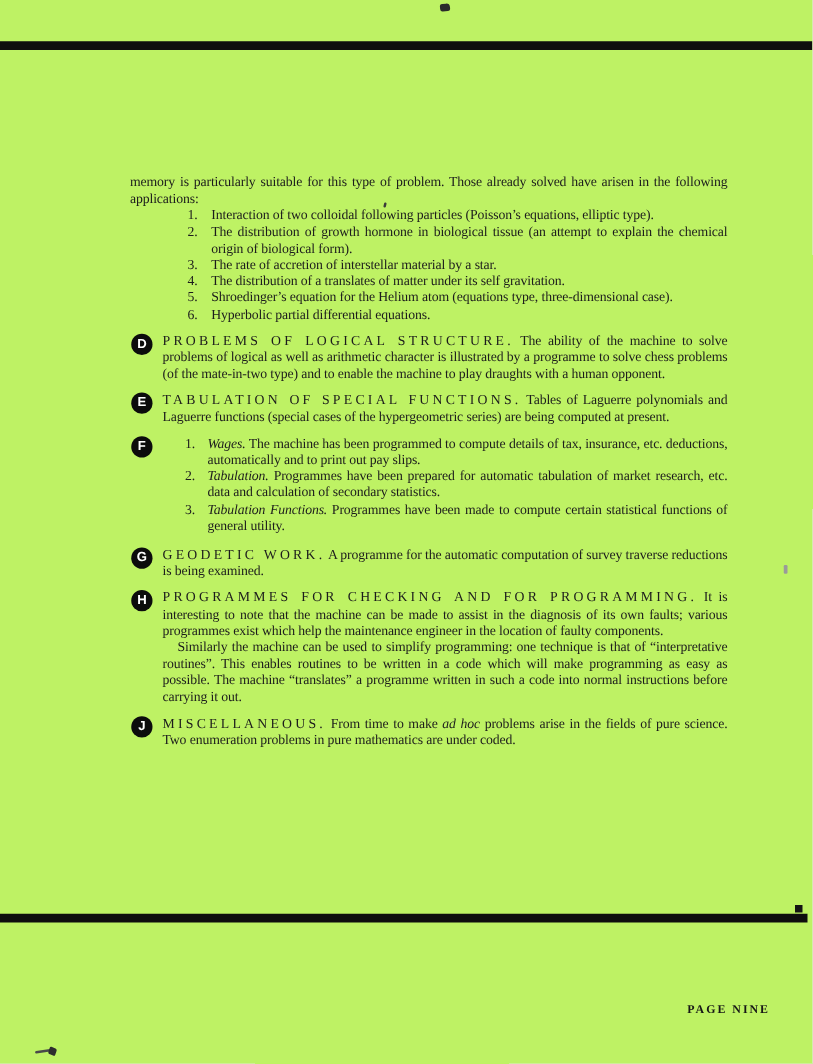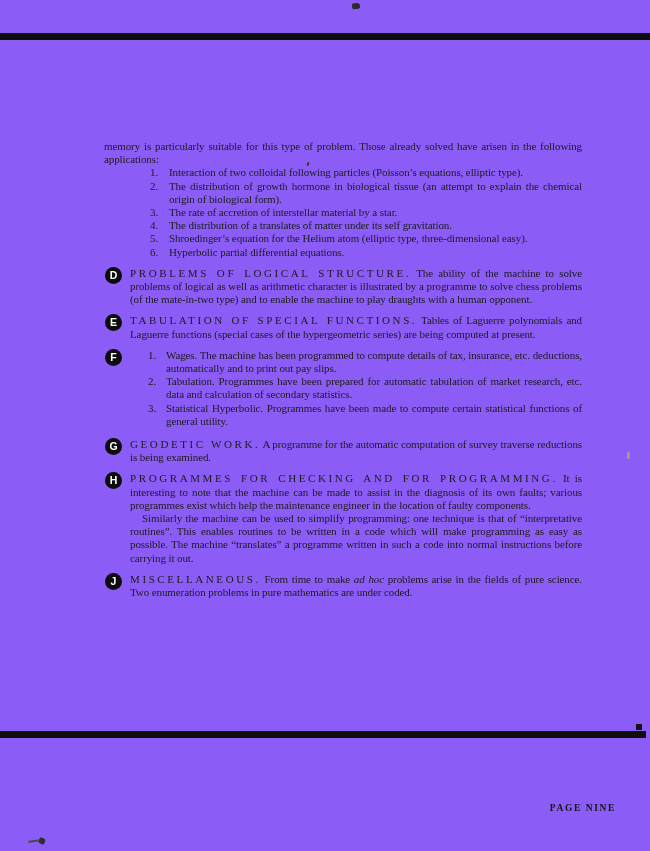--- a/index.html
+++ b/index.html
@@ -1,18 +1,18 @@
 <!DOCTYPE html>
 <html><head>
 <meta charset="utf-8">
 <style>
   html, body { margin:0; padding:0; background:#e8e8e8; }
   .page {
     position:relative; width:650px; height:851px; margin:0 auto;
-    background:#8b5cf6; overflow:hidden;
+    background:#bef264; overflow:hidden;
     font-family:"Liberation Serif", serif; color:#1c1c1c;
   }
   .rule { position:absolute; left:0; background:#0e0e0e; }
   .rule-top { top:33px; width:650px; height:7px; }
   .rule-bottom { top:731px; width:646px; height:7px; }
 
   .content {
     position:absolute; left:104px; top:140px; width:478px;
     font-size:11px; line-height:13.2px; letter-spacing:-0.1px;
     text-align:justify;
@@ -32,21 +32,21 @@
     width:17px; height:17px; border-radius:50%;
     background:#0c0c0c; color:#ffffff;
     font-family:"Liberation Sans", sans-serif; font-weight:bold;
     font-size:10.5px; line-height:17px; text-align:center;
     letter-spacing:0;
   }
   .heading { letter-spacing:2.6px; }
   .indent-para { text-indent:12px; }
   .flist { margin-left:18px; }
   .flist .num { flex:0 0 12px; margin-right:6px; }
-  .lead { }
+  .lead { font-style:italic; }
   .it { font-style:italic; }
 
   .footer {
     position:absolute; top:803px; right:34px;
     font-size:9.5px; font-weight:bold; letter-spacing:1.6px;
     color:#161616;
     text-align:center;
   }
 
   
@@ -101,21 +101,21 @@
       <div class="li">
         <span class="num">3.</span>
         <span class="litext">The rate of accretion of interstellar material by a star.</span>
       </div>
       <div class="li">
         <span class="num">4.</span>
         <span class="litext">The distribution of a translates of matter under its self gravitation.</span>
       </div>
       <div class="li">
         <span class="num">5.</span>
-        <span class="litext">Shroedinger’s equation for the Helium atom (elliptic type, three-dimensional easy).</span>
+        <span class="litext">Shroedinger’s equation for the Helium atom (equations type, three-dimensional case).</span>
       </div>
       <div class="li">
         <span class="num">6.</span>
         <span class="litext">Hyperbolic partial differential equations.</span>
       </div>
     </div>
 
     <div class="section">
       <span class="badge">D</span>
       <p>
@@ -138,21 +138,21 @@
         <div class="li">
           <span class="num">1.</span>
           <span class="litext"><span class="lead">Wages.</span> <span>The machine has been programmed to compute details of tax, insurance, etc. deductions, automatically and to print out pay slips.</span></span>
         </div>
         <div class="li">
           <span class="num">2.</span>
           <span class="litext"><span class="lead">Tabulation.</span> <span>Programmes have been prepared for automatic tabulation of market research, etc. data and calculation of secondary statistics.</span></span>
         </div>
         <div class="li">
           <span class="num">3.</span>
-          <span class="litext"><span class="lead">Statistical Hyperbolic.</span> <span>Programmes have been made to compute certain statistical functions of general utility.</span></span>
+          <span class="litext"><span class="lead">Tabulation Functions.</span> <span>Programmes have been made to compute certain statistical functions of general utility.</span></span>
         </div>
       </div>
     </div>
 
     <div class="section gap-lg">
       <span class="badge">G</span>
       <p>
         <span class="heading">GEODETIC WORK.</span>
         <span>A programme for the automatic computation of survey traverse reductions is being examined.</span>
       </p>

